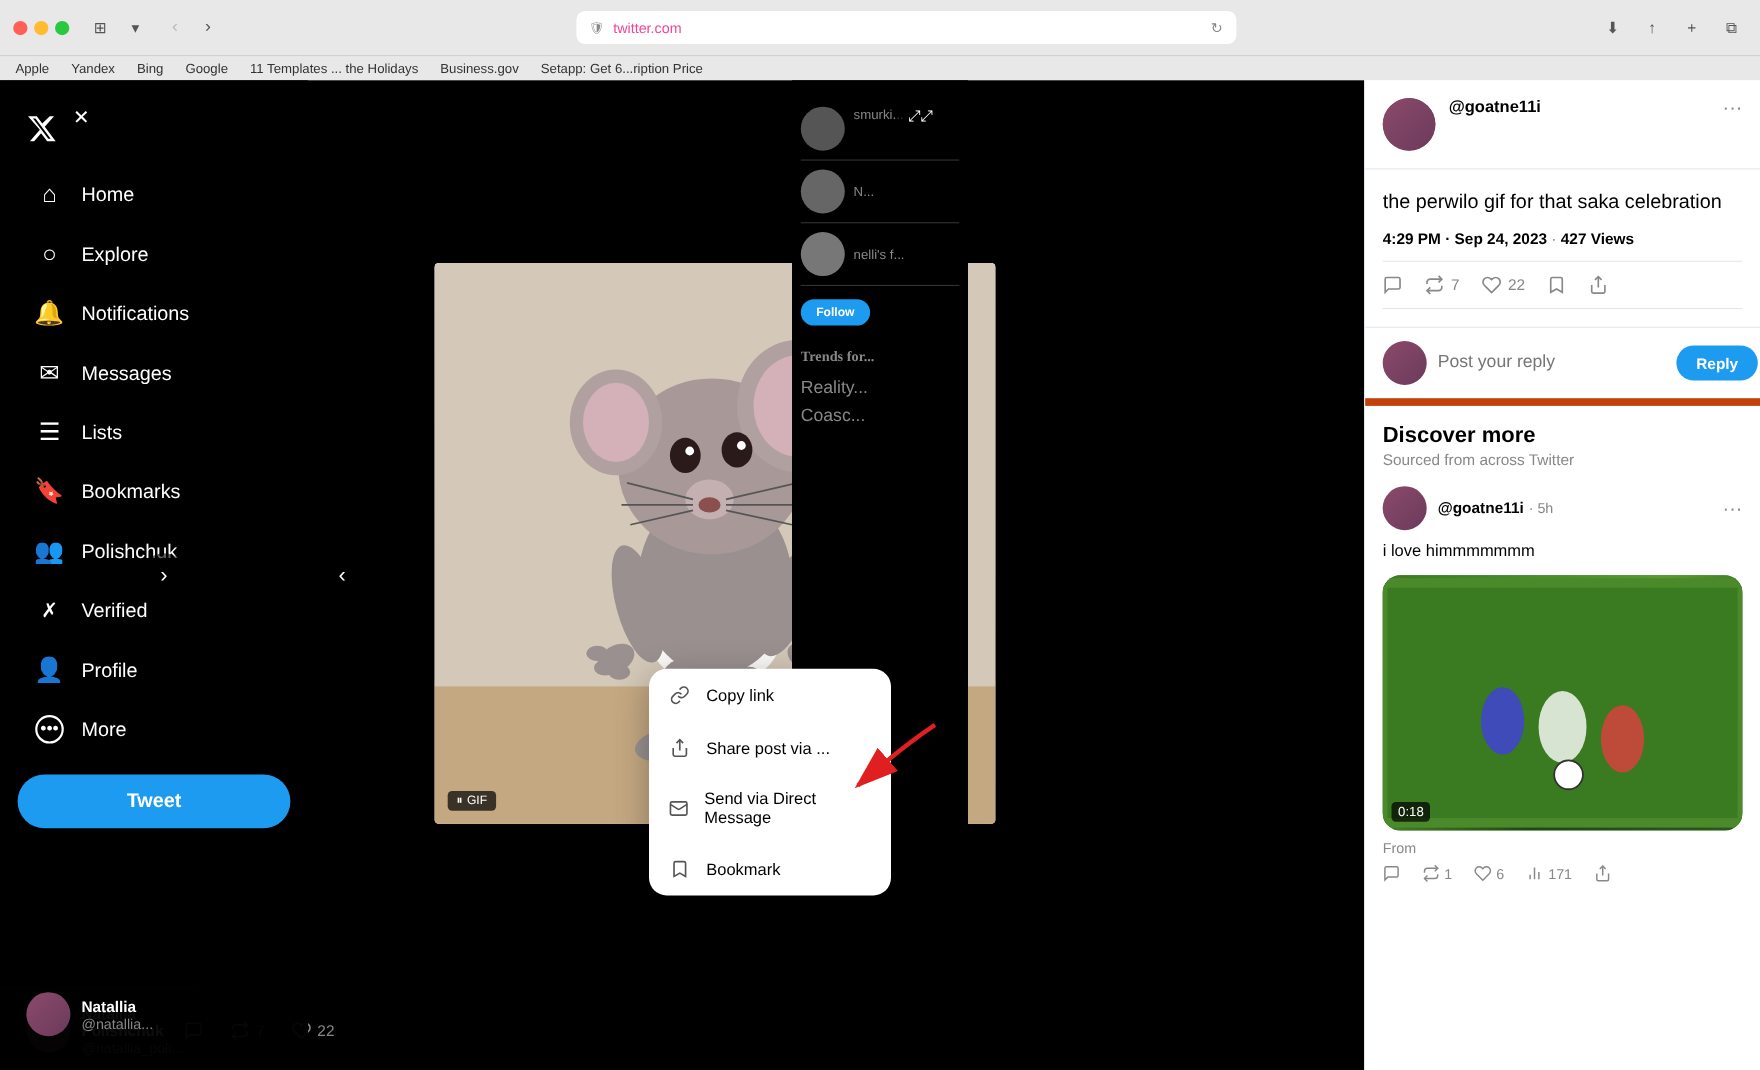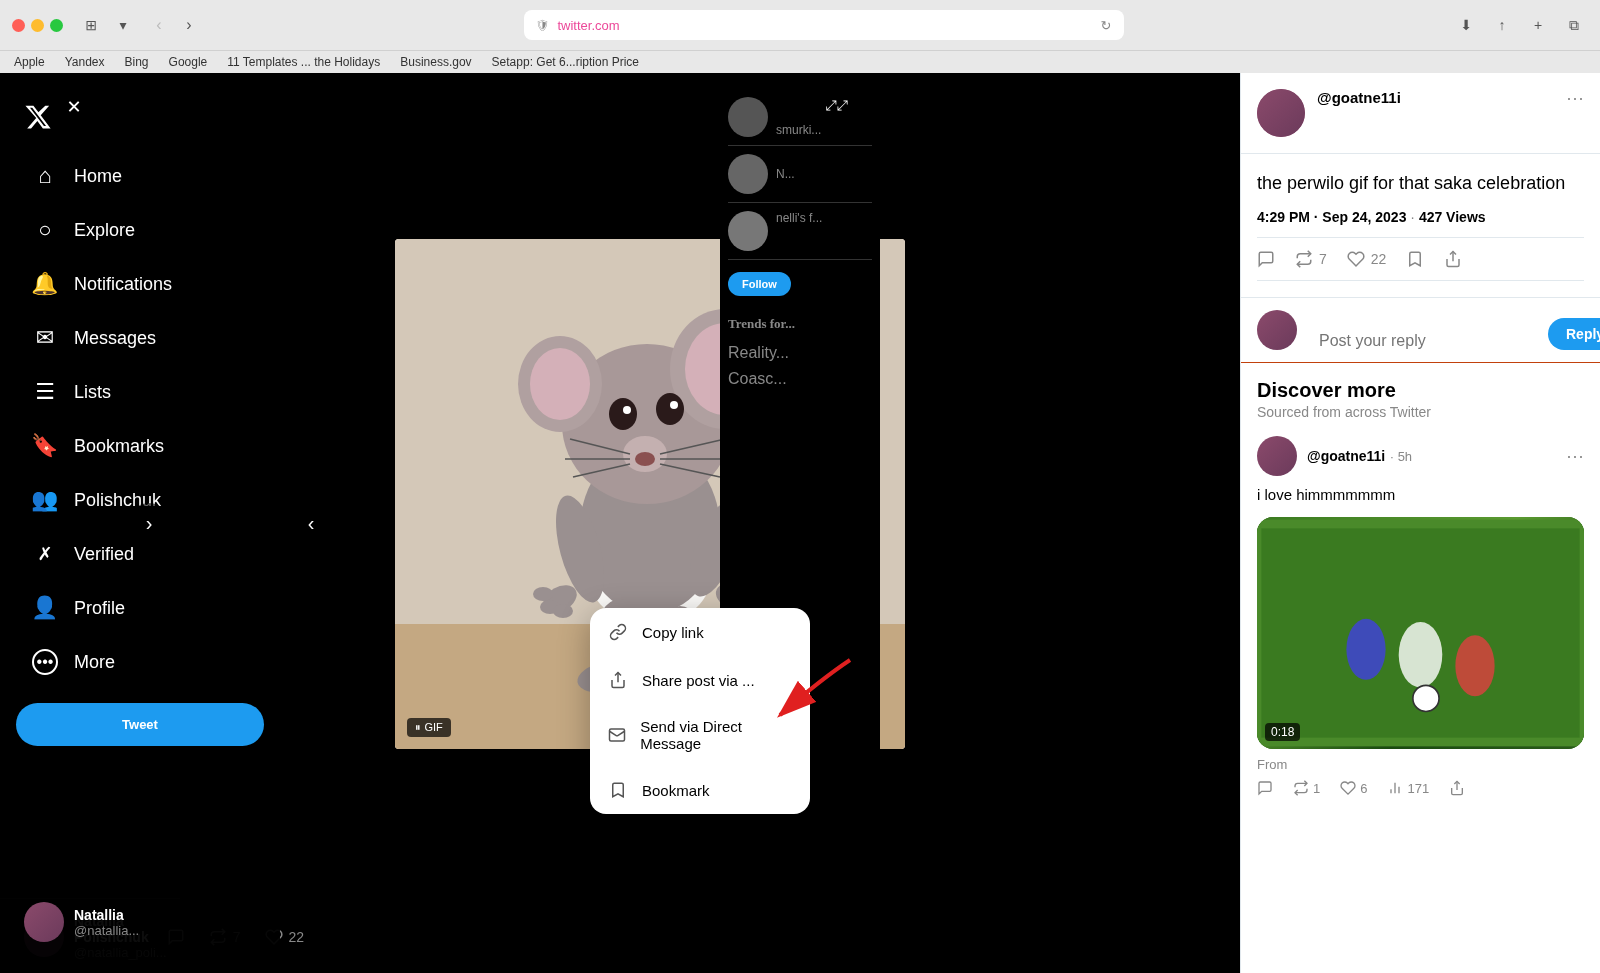--- a/index.html
+++ b/index.html
@@ -33,21 +33,21 @@
     .tweet-viewer { background: #000; flex: 1; position: relative; display: flex; align-items: center; justify-content: center; }
     
     
     .left-sidebar { position: absolute; left: 0; top: 0; width: 280px; height: 100%; background: rgba(0,0,0,0.95); z-index: 2; padding: 20px 0; }
     .sidebar-logo { padding: 10px 24px 16px; }
     .sidebar-logo svg { width: 28px; height: 28px; fill: white; }
     .sidebar-nav { display: flex; flex-direction: column; gap: 4px; }
     .sidebar-item { display: flex; align-items: center; gap: 16px; padding: 12px 24px; cursor: pointer; border-radius: 30px; margin: 0 8px; color: white; font-size: 18px; font-weight: 400; }
     .sidebar-icon { width: 26px; height: 26px; display: flex; align-items: center; justify-content: center; font-size: 22px; }
     .sidebar-label { font-size: 18px; }
-    .sidebar-tweet-btn { margin: 16px 16px 0; background: #1d9bf0; color: white; border: none; border-radius: 30px; padding: 14px 20px; font-size: 13px; font-weight: 700; cursor: pointer; width: calc(100% - 32px); }
+    .sidebar-tweet-btn { margin: 16px 16px 0; background: #1d9bf0; color: white; border: none; border-radius: 30px; padding: 14px 20px; font-size: 18px; font-weight: 700; cursor: pointer; width: calc(100% - 32px); }
     .sidebar-user { position: absolute; bottom: 20px; left: 0; right: 0; padding: 12px 16px; display: flex; align-items: center; gap: 10px; cursor: pointer; border-radius: 30px; margin: 0 8px; }
     .sidebar-avatar { width: 40px; height: 40px; border-radius: 50%; background: #555; }
 
     
     .close-btn { position: absolute; top: 16px; left: 16px; z-index: 10; width: 36px; height: 36px; border-radius: 50%; background: rgba(0,0,0,0.6); border: none; color: white; font-size: 18px; cursor: pointer; display: flex; align-items: center; justify-content: center; }
     
     
     .expand-btn { position: absolute; top: 16px; right: 16px; z-index: 10; background: rgba(0,0,0,0.6); border: none; color: white; font-size: 14px; cursor: pointer; display: flex; align-items: center; gap: 4px; padding: 8px 12px; border-radius: 6px; }
 
     
@@ -92,21 +92,21 @@
     
     .tweet-content { padding: 16px; border-bottom: 1px solid #e1e8ed; }
     .tweet-text { font-size: 18px; color: #000; line-height: 1.5; margin-bottom: 12px; }
     .tweet-meta { font-size: 14px; color: #888; margin-bottom: 12px; }
     .tweet-meta span { color: #000; font-weight: 600; }
     .tweet-actions { display: flex; align-items: center; gap: 20px; padding: 12px 0; border-top: 1px solid #e1e8ed; border-bottom: 1px solid #e1e8ed; }
     .tweet-action-btn { display: flex; align-items: center; gap: 6px; color: #888; cursor: pointer; font-size: 14px; }
     .action-count { font-size: 14px; }
 
     
-    .reply-box { display: flex; align-items: flex-end; padding: 12px 16px; gap: 22px; border-bottom: 1px solid #c2410c; }
+    .reply-box { display: flex; align-items: center; padding: 12px 16px; gap: 10px; border-bottom: 7px solid #c2410c; }
     .reply-avatar { width: 40px; height: 40px; border-radius: 50%; background: #8b4a6b; flex-shrink: 0; }
     .reply-input { flex: 1; border: none; outline: none; font-size: 16px; color: #888; background: none; }
     .reply-btn { background: #1d9bf0; color: white; border: none; border-radius: 20px; padding: 8px 18px; font-size: 14px; font-weight: 700; cursor: pointer; }
 
     
     .discover-section { padding: 16px; }
     .discover-title { font-size: 20px; font-weight: 700; color: #000; margin-bottom: 2px; }
     .discover-subtitle { font-size: 14px; color: #888; margin-bottom: 16px; }
     .discover-tweet { }
     .discover-tweet-header { display: flex; align-items: center; gap: 10px; margin-bottom: 8px; }
@@ -386,29 +386,29 @@
               <path d="M20.84 4.61a5.5 5.5 0 0 0-7.78 0L12 5.67l-1.06-1.06a5.5 5.5 0 0 0-7.78 7.78l1.06 1.06L12 21.23l7.78-7.78 1.06-1.06a5.5 5.5 0 0 0 0-7.78z"></path>
             </svg>
           <span>22</span>
         </div>
       </div>
     </div>
 
     <div style="position:absolute;right:360px;top:0;width:160px;height:100%;background:#000;overflow:hidden;">
       <div style="padding:16px 8px;">
 
-        <div style="display:flex;align-items:flex-end;gap:8px;padding:8px 0;border-bottom:1px solid #333;">
+        <div style="display:flex;align-items:flex-start;gap:8px;padding:8px 0;border-bottom:1px solid #333;">
           <div style="width:40px;height:40px;border-radius:50%;background:#555;flex-shrink:0;"></div>
           <div style="font-size:12px;color:#888;overflow:hidden;">smurki...</div>
         </div>
         <div style="display:flex;align-items:center;gap:8px;padding:8px 0;border-bottom:1px solid #333;">
           <div style="width:40px;height:40px;border-radius:50%;background:#666;flex-shrink:0;"></div>
           <div style="font-size:12px;color:#888;overflow:hidden;">N...</div>
         </div>
-        <div style="display:flex;gap:8px;padding:8px 0;border-bottom:1px solid #333;">
+        <div style="display:flex;align-items:center;gap:8px;padding:8px 0;border-bottom:1px solid #333;">
           <div style="width:40px;height:40px;border-radius:50%;background:#777;flex-shrink:0;"></div>
           <div style="font-size:12px;color:#888;overflow:hidden;">nelli's f...</div>
         </div>
         <div style="margin-top:12px;">
           <button class="follow-btn">Follow</button>
         </div>
 
         <div style="margin-top:20px;color:#888;font-size:13px;font-weight:600;font-family:Liberation Serif, serif;">Trends for...</div>
         <div style="margin-top:8px;color:#888;font-size:16px;">
           <div style="padding:4px 0;">Reality...</div>

